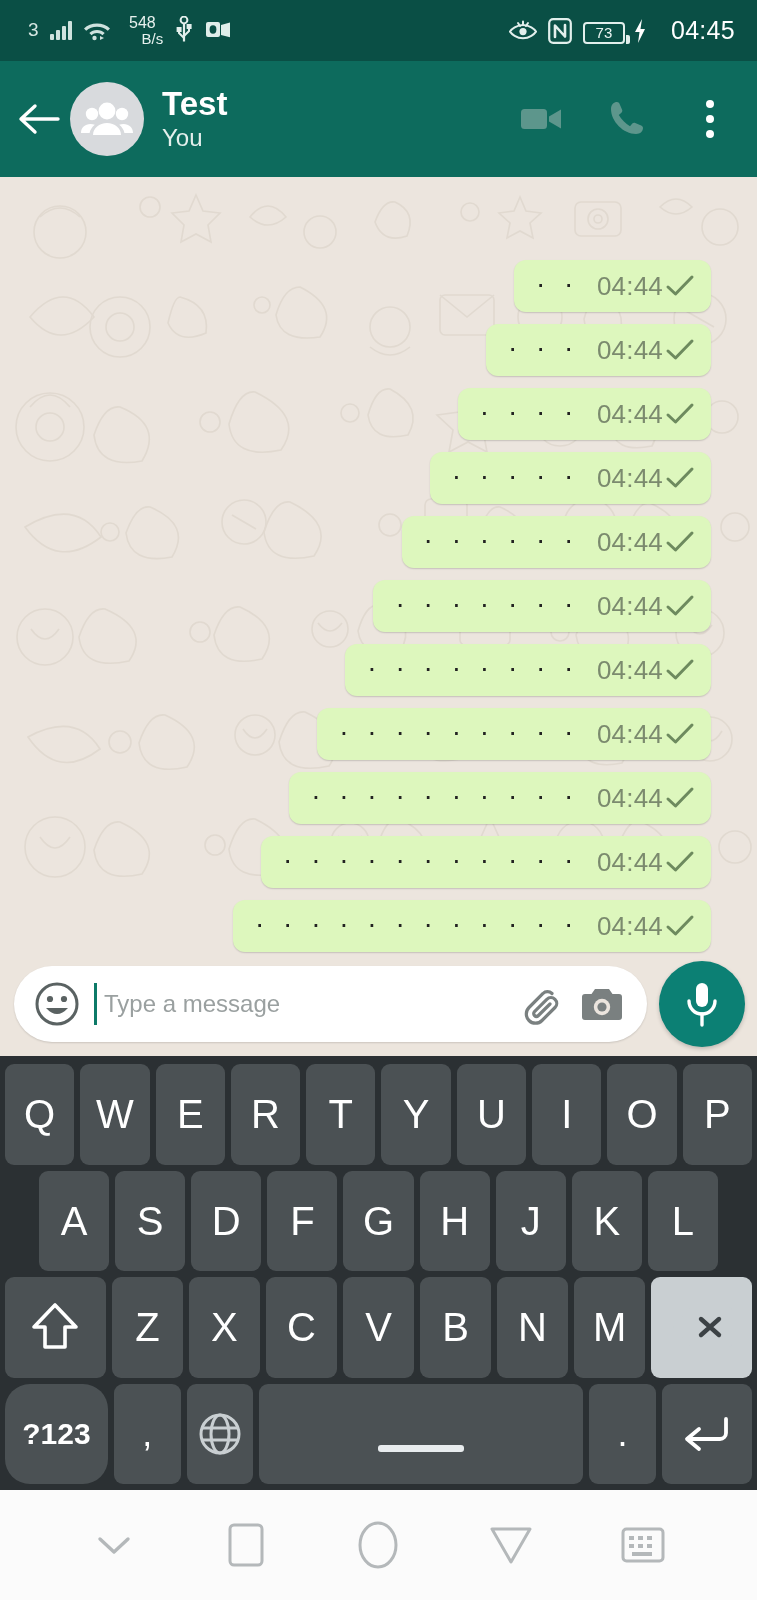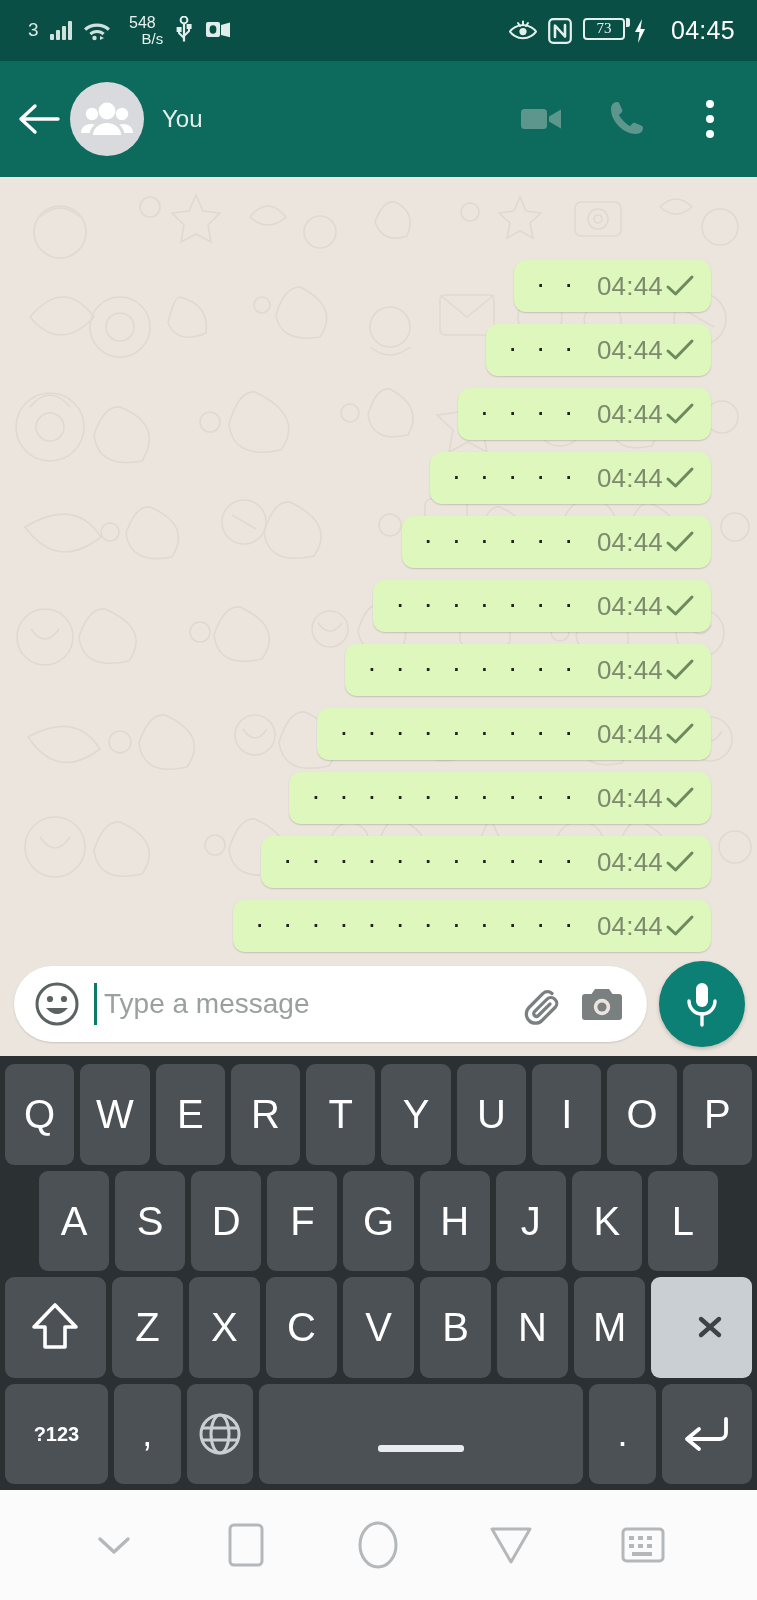--- a/index.html
+++ b/index.html
@@ -55,21 +55,21 @@
     line-height: 1.02;
     font-size: 15px;
     color: #e7f1ee;
   }
   .sb-speed .n { font-size: 16px; }
   .sb-speed .u { font-size: 15px; margin-left: 20px; }
 
   .sb-icon { display: flex; align-items: center; }
 
   .battery {
-    display: flex; align-items: flex-start; font-family: Liberation Serif, serif;
+    display: flex; align-items: flex-end;
   }
   .battery .shell {
     border: 2px solid #e2efec;
     border-radius: 4px;
     height: 22px;
     min-width: 42px;
     display: flex; align-items: center; justify-content: center;
     font-size: 15px;
     color: #eaf4f1;
     padding: 0 3px;
@@ -223,21 +223,21 @@
     display: flex; align-items: center;
     min-width: 0;
     height: 100%;
     gap: 2px;
   }
   .caret {
     width: 3px; height: 42px; background: #0d7a68;
     flex: 0 0 3px;
   }
   .placeholder {
-    font-size: 28px;
+    font-size: 24px;
     color: #9aa0a0;
     white-space: nowrap;
     overflow: hidden;
     margin-left: 5px;
   }
   .pill-icon { flex: 0 0 auto; display: flex; align-items: center; }
   .mic-btn {
     flex: 0 0 auto;
     width: 86px; height: 86px;
     border-radius: 50%;
@@ -274,21 +274,21 @@
     font-size: 40px;
     font-weight: 400;
     line-height: 1;
     user-select: none;
   }
   .key.backspace {
     flex: 1.42 1 0;
     background: #c9cfd2;
   }
   .key.shift { flex: 1.42 1 0; }
-  .key.sym { flex: 1.62 1 0; font-size: 20px; font-weight: bold; }
+  .key.sym { flex: 1.62 1 0; font-size: 30px; font-weight: bold; border-radius: 25px; }
   .key.comma { flex: 1.05 1 0; font-size: 36px; }
   .key.globe { flex: 1.05 1 0; }
   .key.space { flex: 5.1 1 0; }
   .key.period { flex: 1.05 1 0; font-size: 36px; }
   .key.enter { flex: 1.42 1 0; }
   .space-line {
     width: 86px; height: 7px; background: #e8ecee; border-radius: 3px;
     margin-top: 30px;
   }
 
@@ -386,20 +386,21 @@
       <svg width="54" height="40" viewBox="0 0 54 40">
         <circle cx="27" cy="12" r="8.4" fill="#ffffff"></circle>
         <circle cx="12" cy="15" r="6.2" fill="#ffffff"></circle>
         <circle cx="42" cy="15" r="6.2" fill="#ffffff"></circle>
         <path d="M13 36c0-7 6.3-12 14-12s14 5 14 12z" fill="#ffffff"></path>
         <path d="M1 34c0-5.4 4-9 9.5-9 1.6 0 3 .3 4.3.8C12 28.2 10 31 9.6 34z" fill="#ffffff"></path>
         <path d="M53 34c0-5.4-4-9-9.5-9-1.6 0-3 .3-4.3.8C42 28.2 44 31 44.4 34z" fill="#ffffff"></path>
       </svg>
     </div>
     <div class="title-block">
+      <div class="chat-title">Test</div>
       <div class="chat-sub">You</div>
     </div>
     <div class="header-actions">
       <div class="hdr-icon">
         <svg width="44" height="30" viewBox="0 0 44 30">
           <rect x="1" y="5" width="26" height="20" rx="3.5" fill="#5d968c"></rect>
           <path d="M29 12.5l12-7v19l-12-7z" fill="#5d968c"></path>
         </svg>
       </div>
       <div class="hdr-icon">

